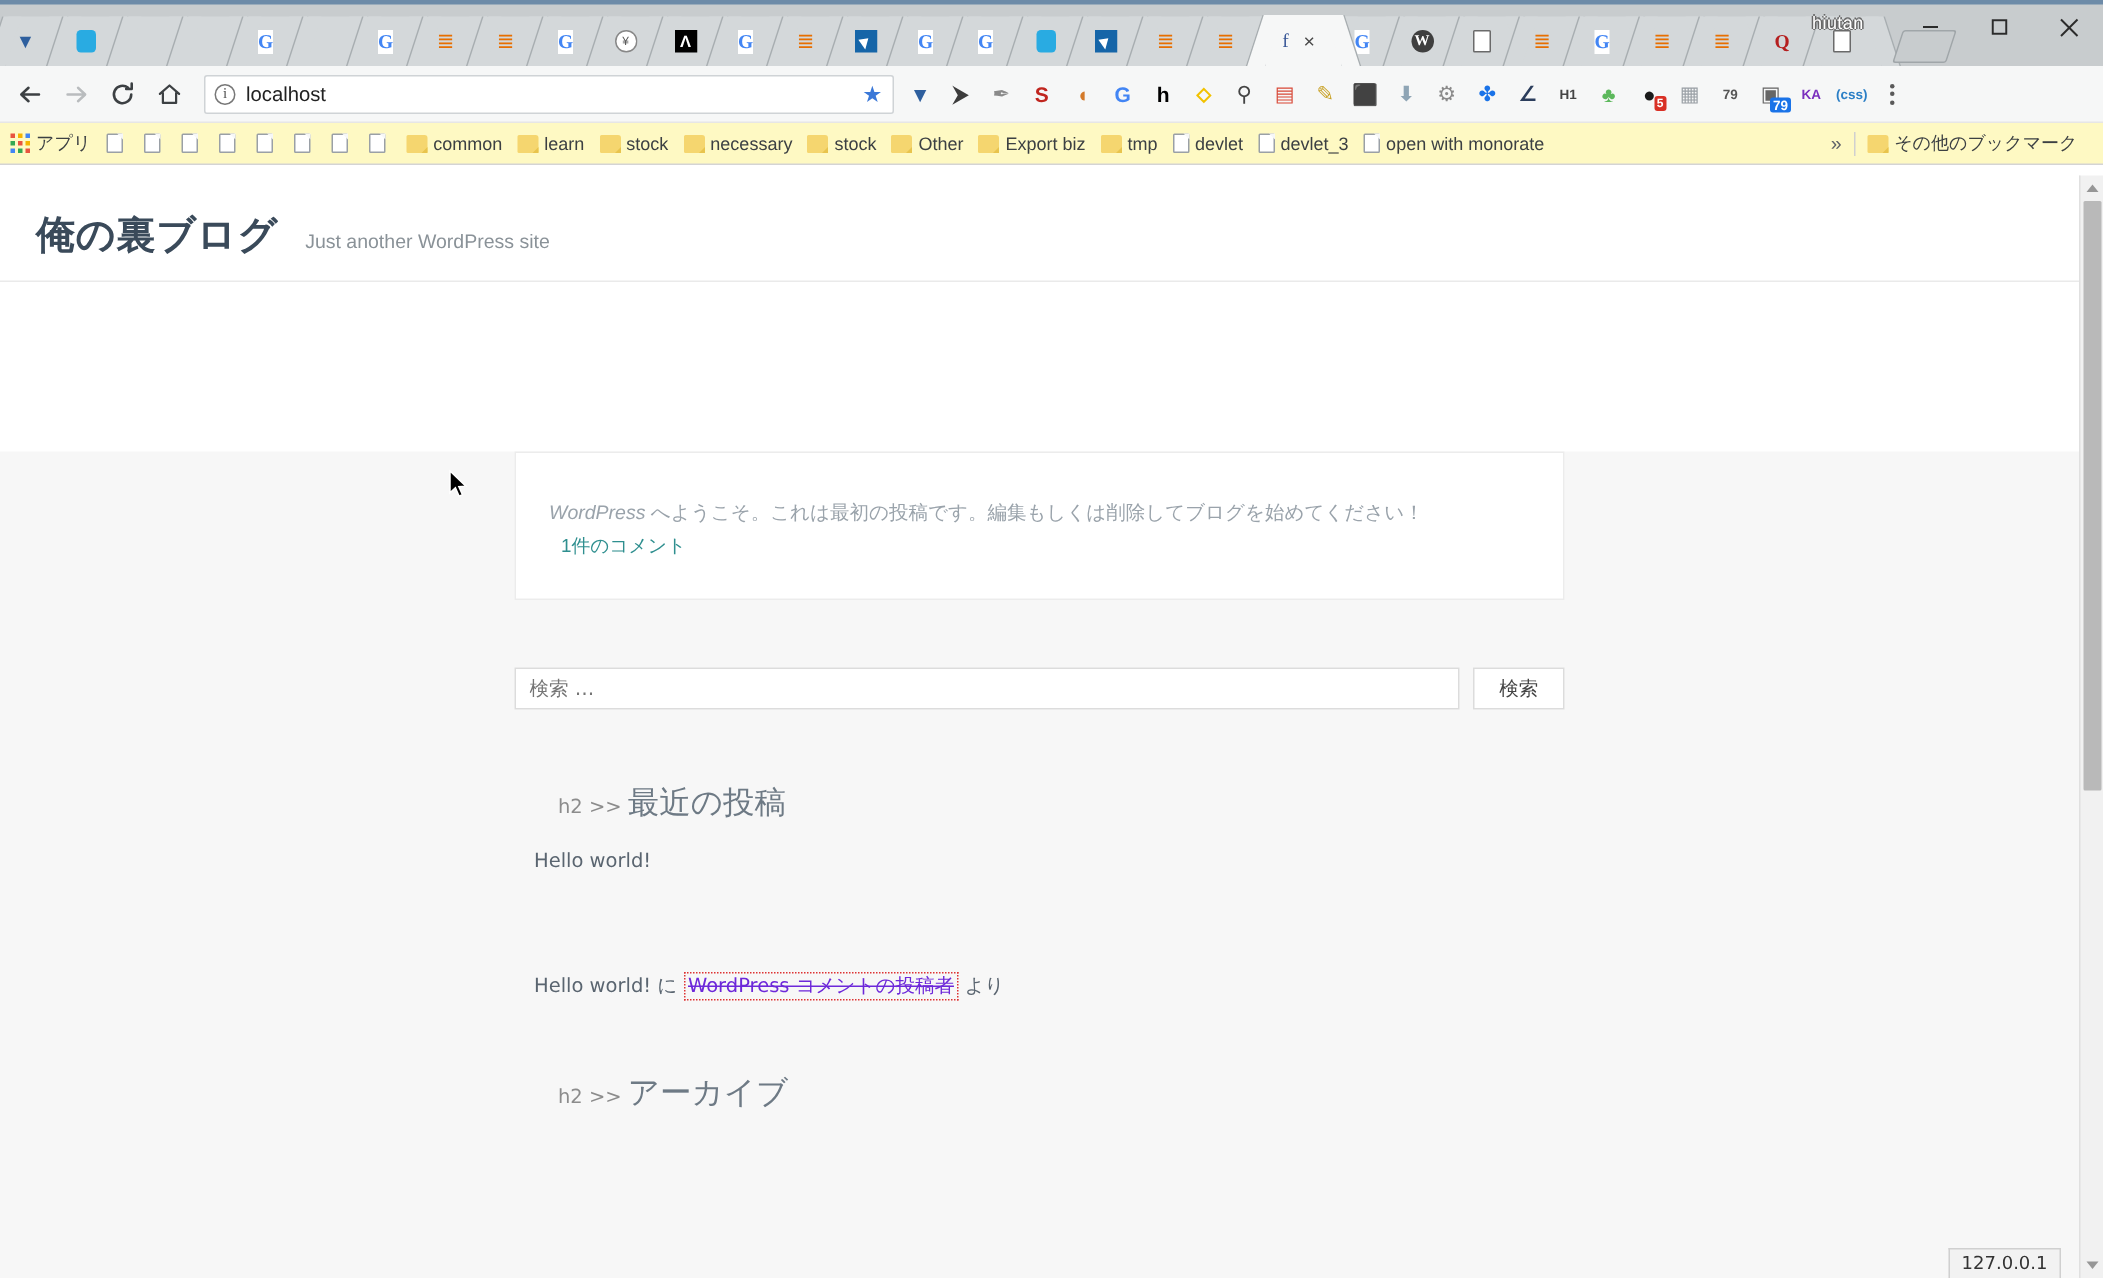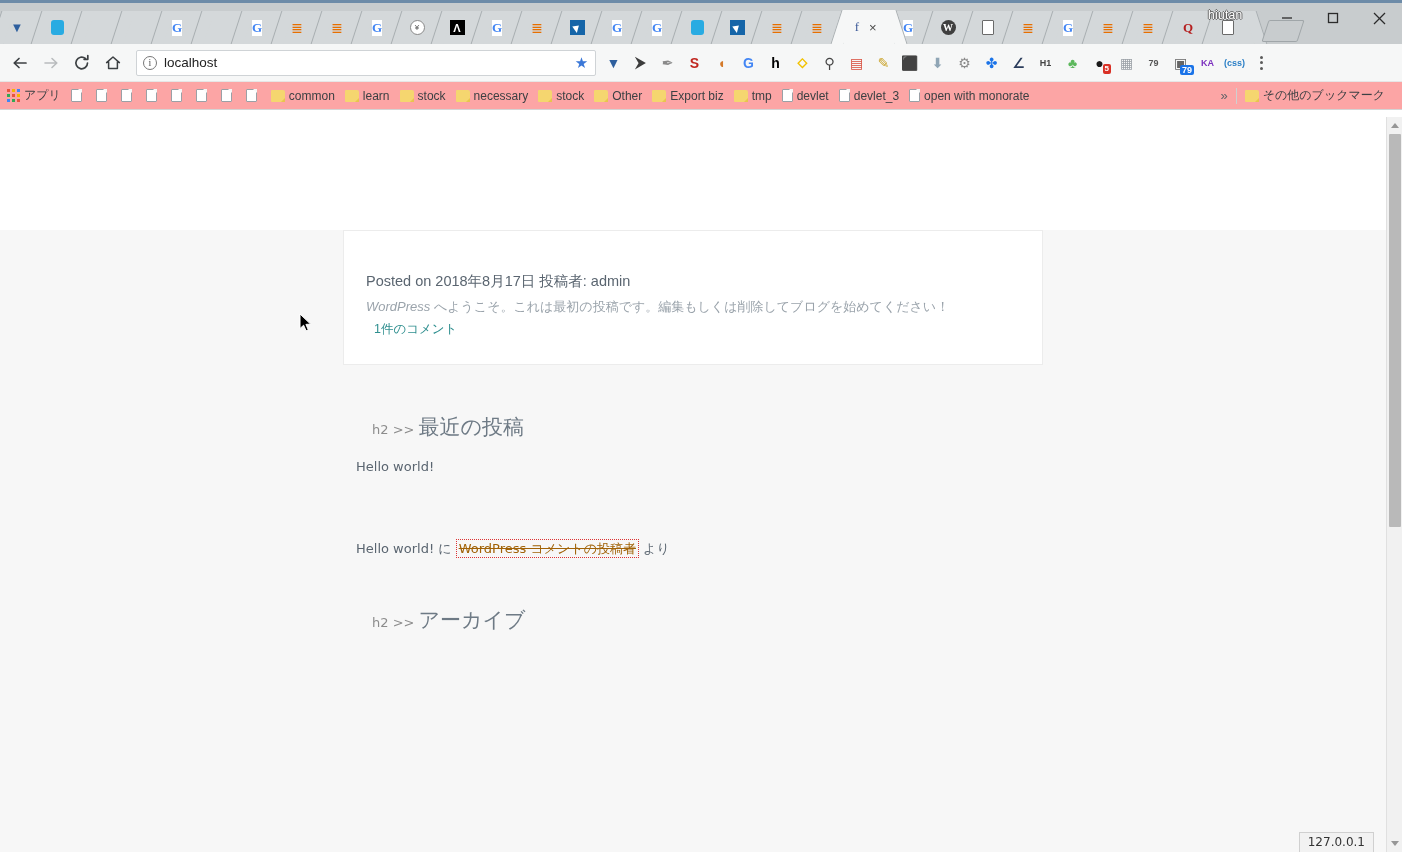--- a/index.html
+++ b/index.html
@@ -114,21 +114,21 @@
   .badge {
     position:absolute; right:2px; bottom:3px; background:#d93025;color:#fff;
     font-size:8px; padding:0 2px; border-radius:2px; line-height:10px; font-weight:bold;
   }
   .badge.blue { background:#1a73e8; right:0px; bottom:2px; font-size:9px; }
   .menu-dots { width:22px;height:28px;display:flex;flex-direction:column;align-items:center;justify-content:center;gap:2.5px; margin-left:2px;}
   .menu-dots i { width:3px;height:3px;background:#5a5a5a;border-radius:50%; display:block;}
 
   
   .bookmarks {
-    height: 28px; background: #fca5a5;
+    height: 28px; background: #fef9c3;
     display: flex; align-items: center; padding: 0 7px;
     font-size: 12px; color: #3c4043; border-bottom: 1px solid #d4d4d4;
     white-space: nowrap; overflow: hidden;
   }
   .bm { display:flex;align-items:center;gap:4px; margin-right: 10px; flex:0 0 auto;}
   .bm-lbl { font-size: 12px; color:#3c4043; }
   .folder-ico {
     width: 14px; height: 12px; background: #f5d66f; border-radius: 1px 2px 1px 1px;
     position: relative;
   }
@@ -185,21 +185,21 @@
     width: 61px; height: 28px; background: #fff; border: 1px solid #dcdcdc;
     font-size: 13px; color: #444; cursor: pointer; font-family:"DejaVu Sans",sans-serif;
   }
 
   .widget { width: 700px; margin: 0 auto; padding-top: 48px; }
   .widget-title { font-size: 21px; color: #6e7a85; font-family:"DejaVu Sans",sans-serif;margin-left:29px;}
   .widget-title .h2mark { font-size: 13px; color:#8c8c8c; }
   .widget-item { font-size: 13px; color: #5a6570; margin-top: 18px; padding-left: 13px; font-family:"DejaVu Sans",sans-serif;}
   .strike-link {
     border: 1px dotted #d33; text-decoration: line-through;
-    color: #a16207; padding: 1px 2px;
+    color: #6d28d9; padding: 1px 2px;
   }
 
   
   .vscroll {
     position: absolute; right: 0; top: 117px; width: 16px; bottom: 0;
     background: #f1f1f1; border-left: 1px solid #e0e0e0;
   }
   .vs-arrow { height: 17px; display:flex;align-items:center;justify-content:center; }
   .vs-arrow .tri { width:0;height:0;border-left:4px solid transparent;border-right:4px solid transparent; }
   .vs-up .tri { border-bottom: 5px solid #969696; }
@@ -636,31 +636,38 @@
     <span class="bm-sep"></span>
     <div class="bm">
       <span class="folder-ico"></span>
       <span class="bm-lbl">その他のブックマーク</span>
     </div>
   </div>
 
   <div class="viewport">
     <div class="page">
 
+      <div class="site-header">
+        <span class="site-title">俺の裏ブログ</span>
+        <span class="site-desc">Just another WordPress site</span>
+      </div>
 
       <div class="content-area">
 
         <div class="post-card">
-          <div class="post-meta">Posted on 2018年8月17日 投稿者: admin</div>
           <div class="post-body">
             <i>WordPress</i><span> へようこそ。これは最初の投稿です。編集もしくは削除してブログを始めてください！</span>
             <a class="cmt-link">1件のコメント</a>
           </div>
         </div>
 
+        <div class="search-row">
+          <input class="search-input" type="text" placeholder="検索 …" style="">
+          <button class="search-btn">検索</button>
+        </div>
 
         <div id="widget-host">
             <div class="widget">
               <div class="widget-title"><span class="h2mark">h2 &gt;&gt; </span><span>最近の投稿</span></div>
               <div class="widget-item">Hello world!</div>
             </div>
             <div class="widget">
               <div class="widget-item"><span>Hello world! に </span><span class="strike-link">WordPress コメントの投稿者</span><span> より</span></div>
             </div>
             <div class="widget">

